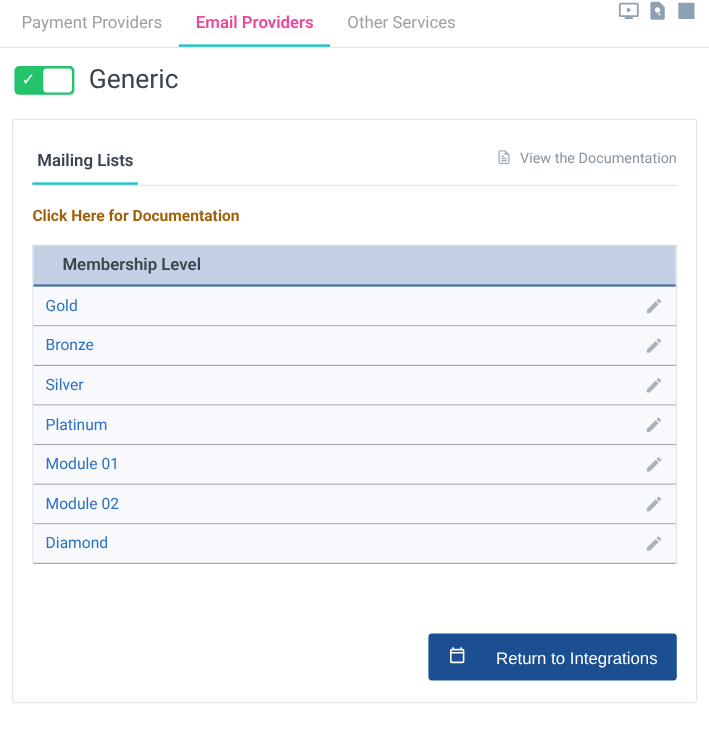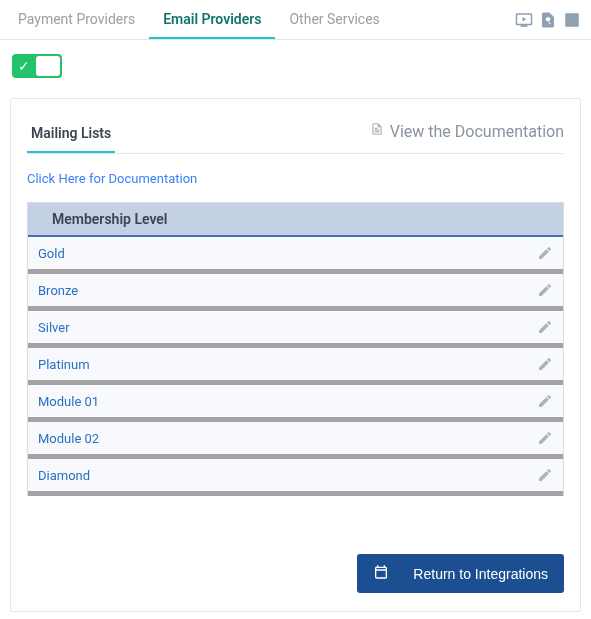--- a/index.html
+++ b/index.html
@@ -6,36 +6,36 @@
   body {
     font-family: -apple-system, BlinkMacSystemFont, "Segoe UI", Roboto, sans-serif;
     background: #fff;
     color: #333;
     width: 591px;
     height: 619px;
     overflow: hidden;
   }
   .topbar {
     display: flex;
-    align-items: center;
+    align-items: flex-start;
     justify-content: space-between;
     height: 40px;
     border-bottom: 1px solid #e5e5e5;
     padding: 0 10px 0 4px;
   }
   .tabs { display: flex; align-items: flex-end; height: 100%; }
   .tab {
     padding: 10px 14px;
     font-size: 14px;
     color: #9aa0a6;
     cursor: pointer;
     border-bottom: 2px solid transparent;
   }
   .tab.active {
-    color: #0f766e;
+    color: #ec4899;
     font-weight: 600;
     border-bottom: 2px solid #21c3c9;
   }
   .topicons { display: flex; gap: 6px; align-items: center; }
   .topicons svg { width: 18px; height: 18px; fill: #8fa0b3; }
   .topicon { cursor: pointer; display: inline-flex; }
 
   .header-row {
     display: flex;
     align-items: center;
@@ -96,50 +96,51 @@
   }
   .subtab.active {
     color: #3b444f;
     font-weight: 600;
     border-bottom: 2px solid #21c3c9;
   }
   .doc-link-top {
     display: flex;
     align-items: center;
     gap: 6px;
-    font-size: 16px;
+    font-size: 12px;
     color: #8a949e;
     cursor: pointer;
     padding-bottom: 8px;
   }
   .doc-link-top svg { width: 14px; height: 16px; fill: #aab2bb; }
 
   .doc-link {
     font-size: 13px;
-    color: #3b82f6;
+    color: #a16207;
     cursor: pointer;
     margin-bottom: 16px;
     display: inline-block;
+    font-weight: bold;
   }
 
   .table { border: 1px solid #d7dde4; border-bottom: none; }
   .thead {
     background: #c4d1e4;
     border-bottom: 2px solid #4a6fa5;
     padding: 8px 24px;
     font-size: 14px;
     font-weight: 600;
     color: #3b444f;
   }
   .trow {
     display: flex;
     align-items: center;
     justify-content: space-between;
     padding: 8px 10px;
-    border-bottom: 5px solid #a3a3a3;
+    border-bottom: 1px solid #a3a3a3;
     background: #f7f9fc;
     font-size: 13px;
   }
   .trow .name { color: #2a70c2; cursor: pointer; }
   .trow .edit { cursor: pointer; display: inline-flex; }
   .trow .edit svg { width: 16px; height: 16px; fill: #aab2bb; }
 
   .footer-row {
     display: flex;
     justify-content: flex-end;
@@ -186,20 +187,21 @@
         </svg>
     </span>
   </div>
 </div>
 
 <div class="header-row">
   <div class="toggle">
     <span class="check">✓</span>
     <span class="knob"></span>
   </div>
+  <div class="provider-title">Generic</div>
 </div>
 
 <div class="panel">
   <div class="panel-inner">
     <div class="subtabs-row">
       <div class="subtabs">
         <div class="subtab active">Mailing Lists</div>
       </div>
       <div class="doc-link-top">
         <span>

